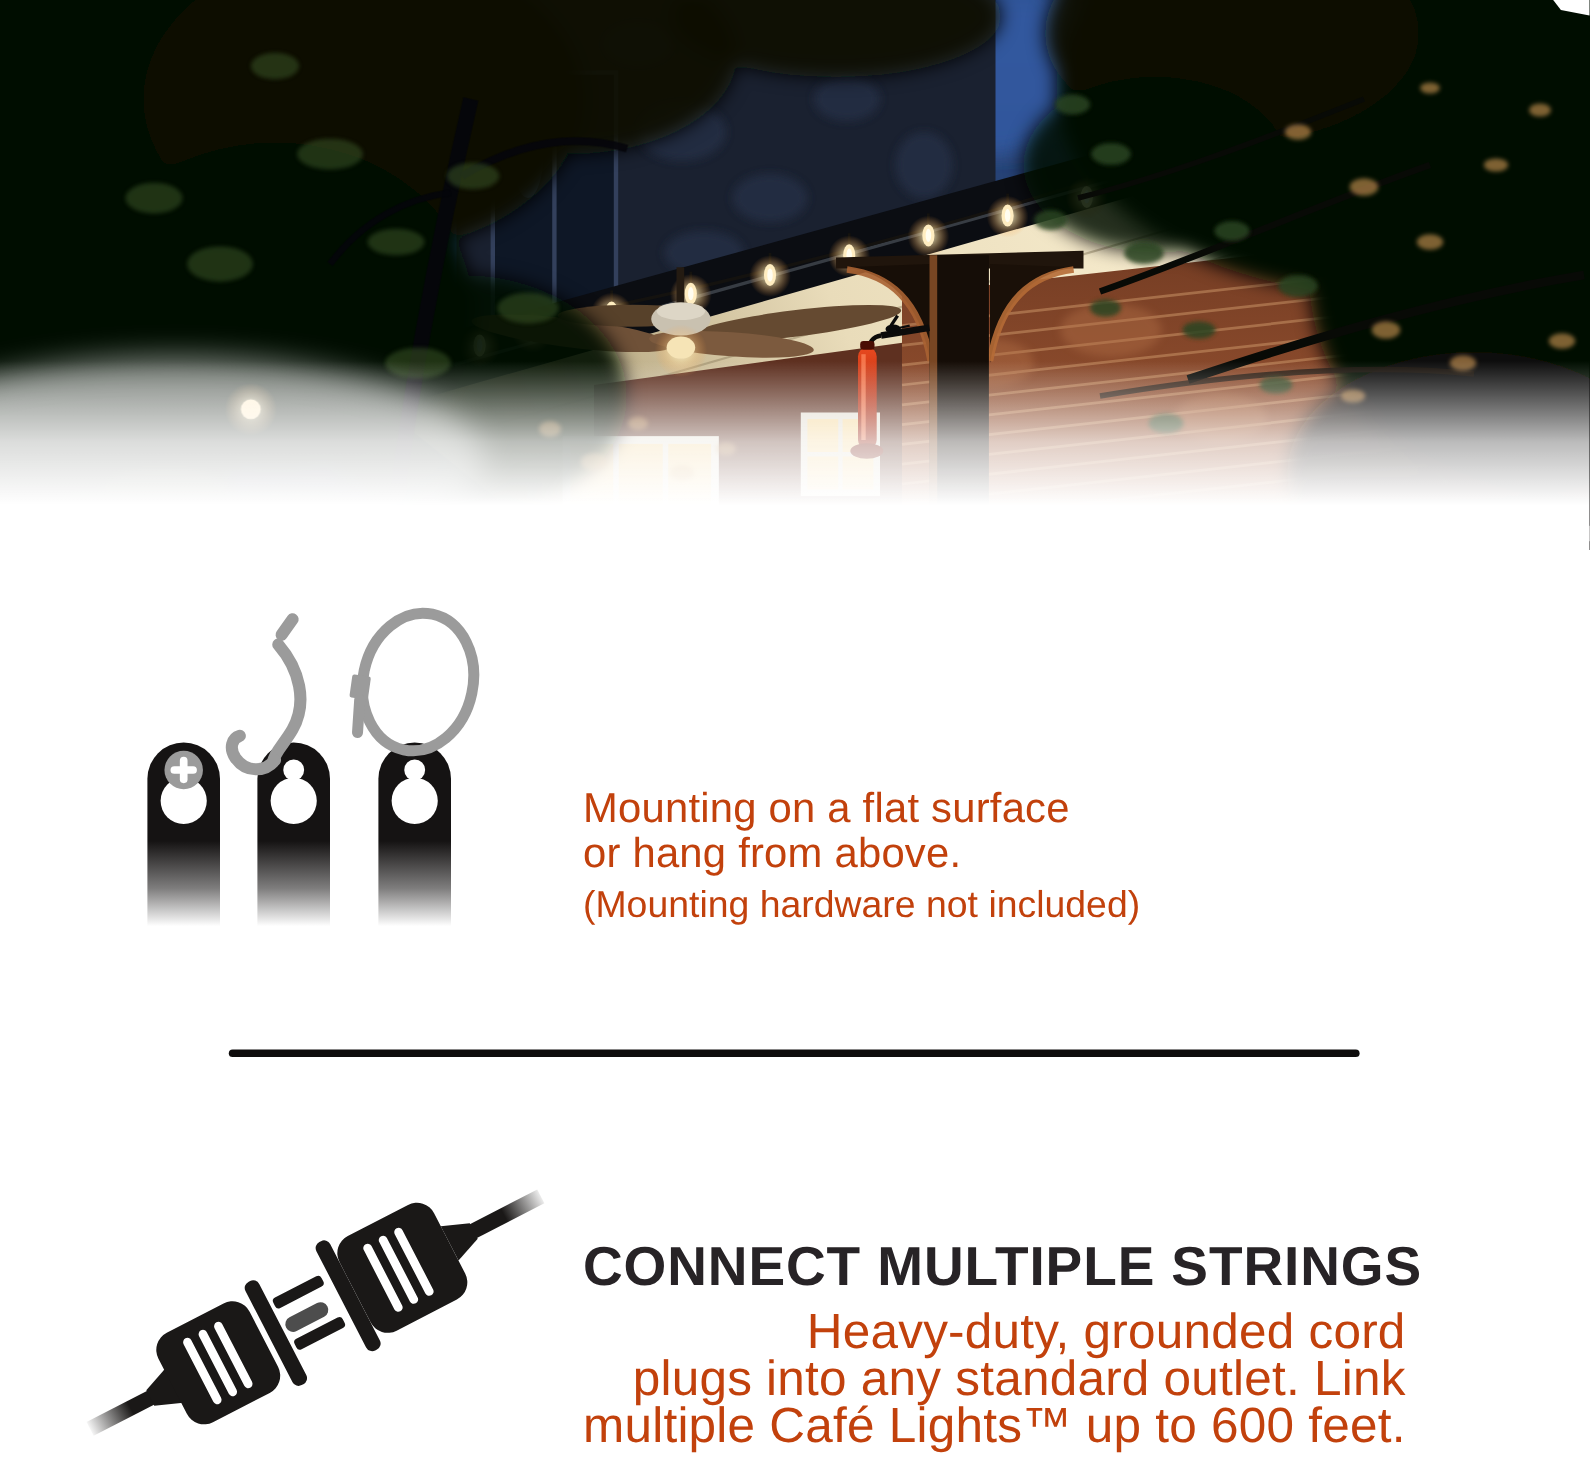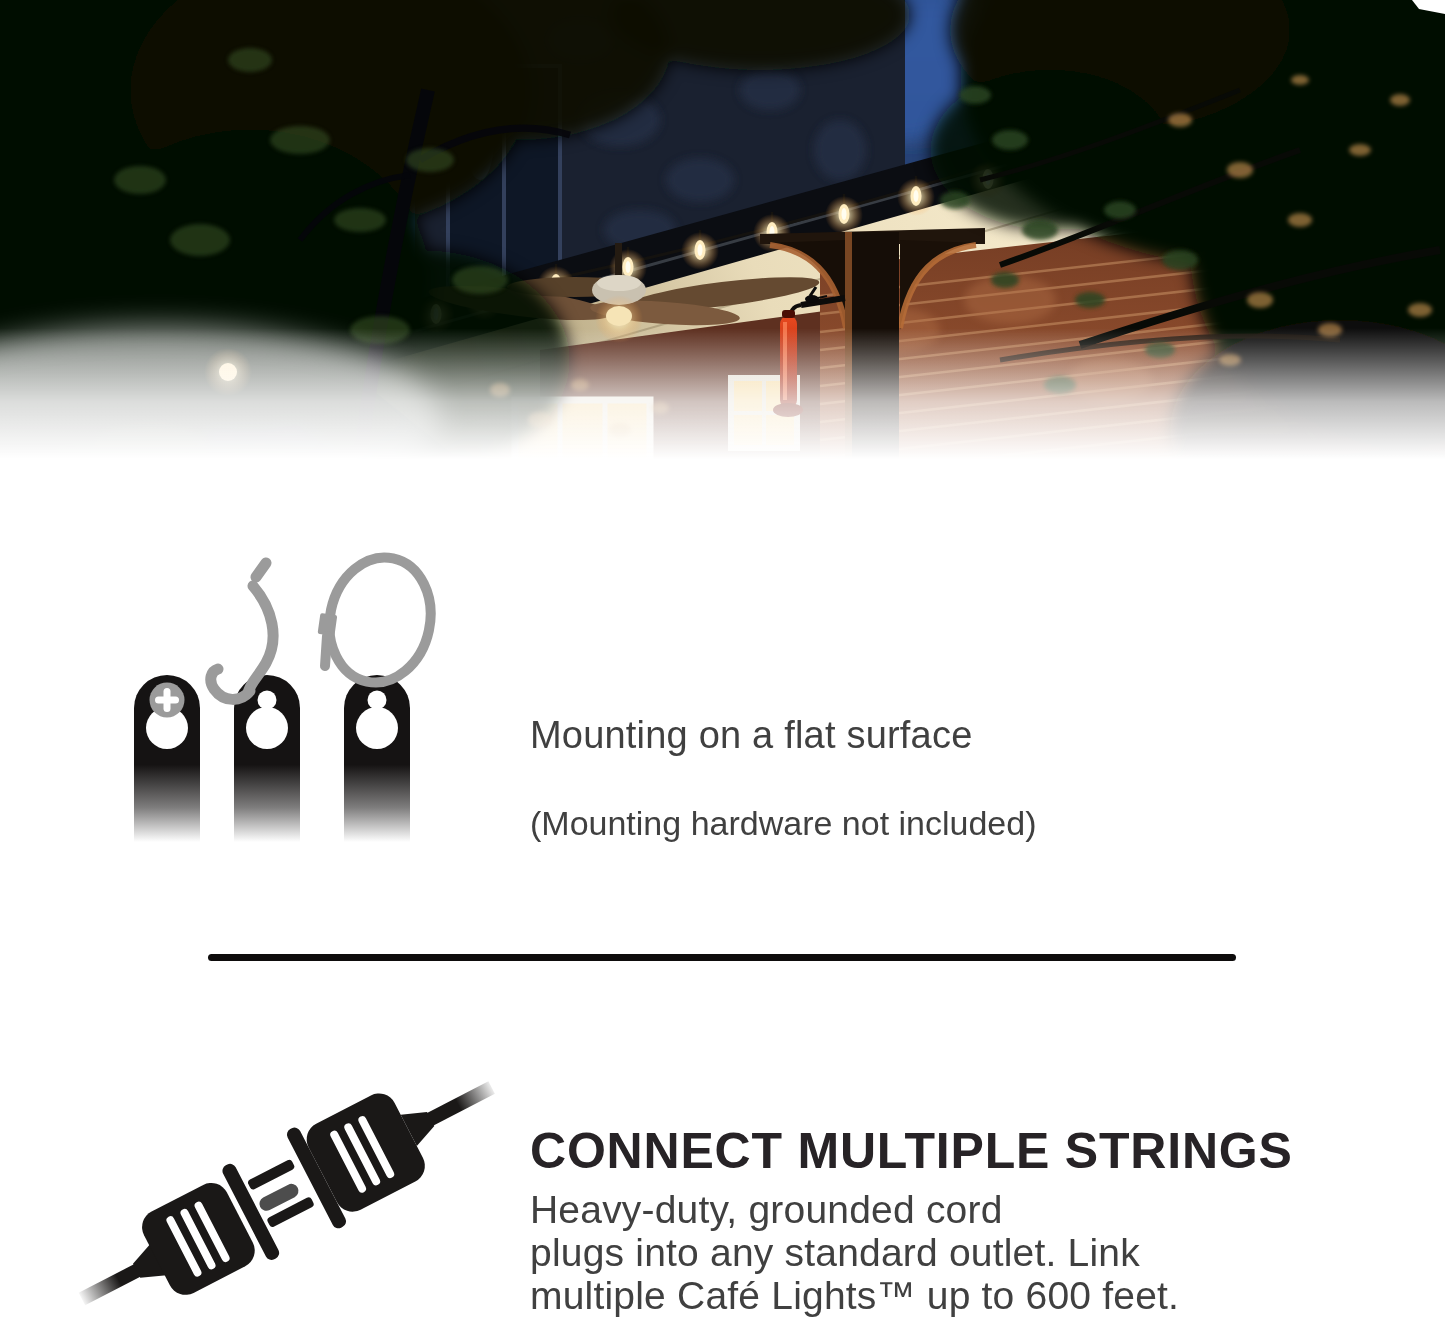--- a/index.html
+++ b/index.html
@@ -5,27 +5,27 @@
   html,body{margin:0;padding:0;background:#ffffff;}
   .canvas{position:relative;width:1445px;height:1328px;background:#fff;overflow:hidden;
           font-family:"Liberation Sans",sans-serif;}
   svg{display:block;}
   .hero{position:absolute;left:0;top:0;width:1445px;height:500px;}
   .clips-svg{position:absolute;left:100px;top:550px;}
   .plug-svg{position:absolute;left:28px;top:1058px;}
   .heading{position:absolute;left:530px;margin:0;font-weight:bold;font-size:50px;line-height:50px;
            letter-spacing:.8px;color:#272326;}
   .heading span{display:block;}
-  .bodytxt{position:absolute;left:530px;margin:0;color:#404040;}
+  .bodytxt{position:absolute;left:530px;margin:0;color:#c2410c;}
   .bodytxt span{display:block;}
   .sec1-h{top:608px;}
   .sec1-b{top:715px;font-size:38px;line-height:41px;letter-spacing:.2px;}
   .sec1-n{top:803px;font-size:34px;line-height:40px;text-align:right;}
   .sec2-h{top:1126px;}
-  .sec2-b{top:1188px;font-size:39px;line-height:43px;letter-spacing:.2px;}
+  .sec2-b{top:1188px;font-size:45px;line-height:43px;letter-spacing:.2px;text-align:right;}
   .divider{position:absolute;left:208px;top:954px;width:1028px;height:7px;border-radius:4px;background:#0e0c0c;}
 </style>
 </head>
 <body>
 
 <div class="canvas">
 
   <div class="hero">
     <svg viewBox="0 0 1445 500" width="1445" height="500">
       <defs>
@@ -382,20 +382,21 @@
       <g transform="rotate(12 280 70)">
         <ellipse cx="280" cy="70" rx="50" ry="63" fill="none" stroke="#9b9b9b" stroke-width="10"></ellipse>
       </g>
       <rect x="219" y="64" width="17" height="21" rx="2" fill="#9b9b9b" transform="rotate(8 227 74)"></rect>
       <path d="M 227 86 L 225 116" stroke="#9b9b9b" stroke-width="10" stroke-linecap="round"></path>
     </g>
   </svg>
 
   <p class="bodytxt sec1-b">
     <span>Mounting on a flat surface</span>
+    <span>or hang from above.</span>
   </p>
   <p class="bodytxt sec1-n">(Mounting hardware not included)</p>
 
   <div class="divider"></div>
 
   <svg class="plug-svg" viewBox="0 0 470 270" width="470" height="270">
     <defs>
       <linearGradient id="cordL" gradientUnits="userSpaceOnUse" x1="-240" y1="0" x2="-158" y2="0">
         <stop offset="0" stop-color="#1a1817" stop-opacity="0"></stop>
         <stop offset="0.6" stop-color="#1a1817"></stop>

